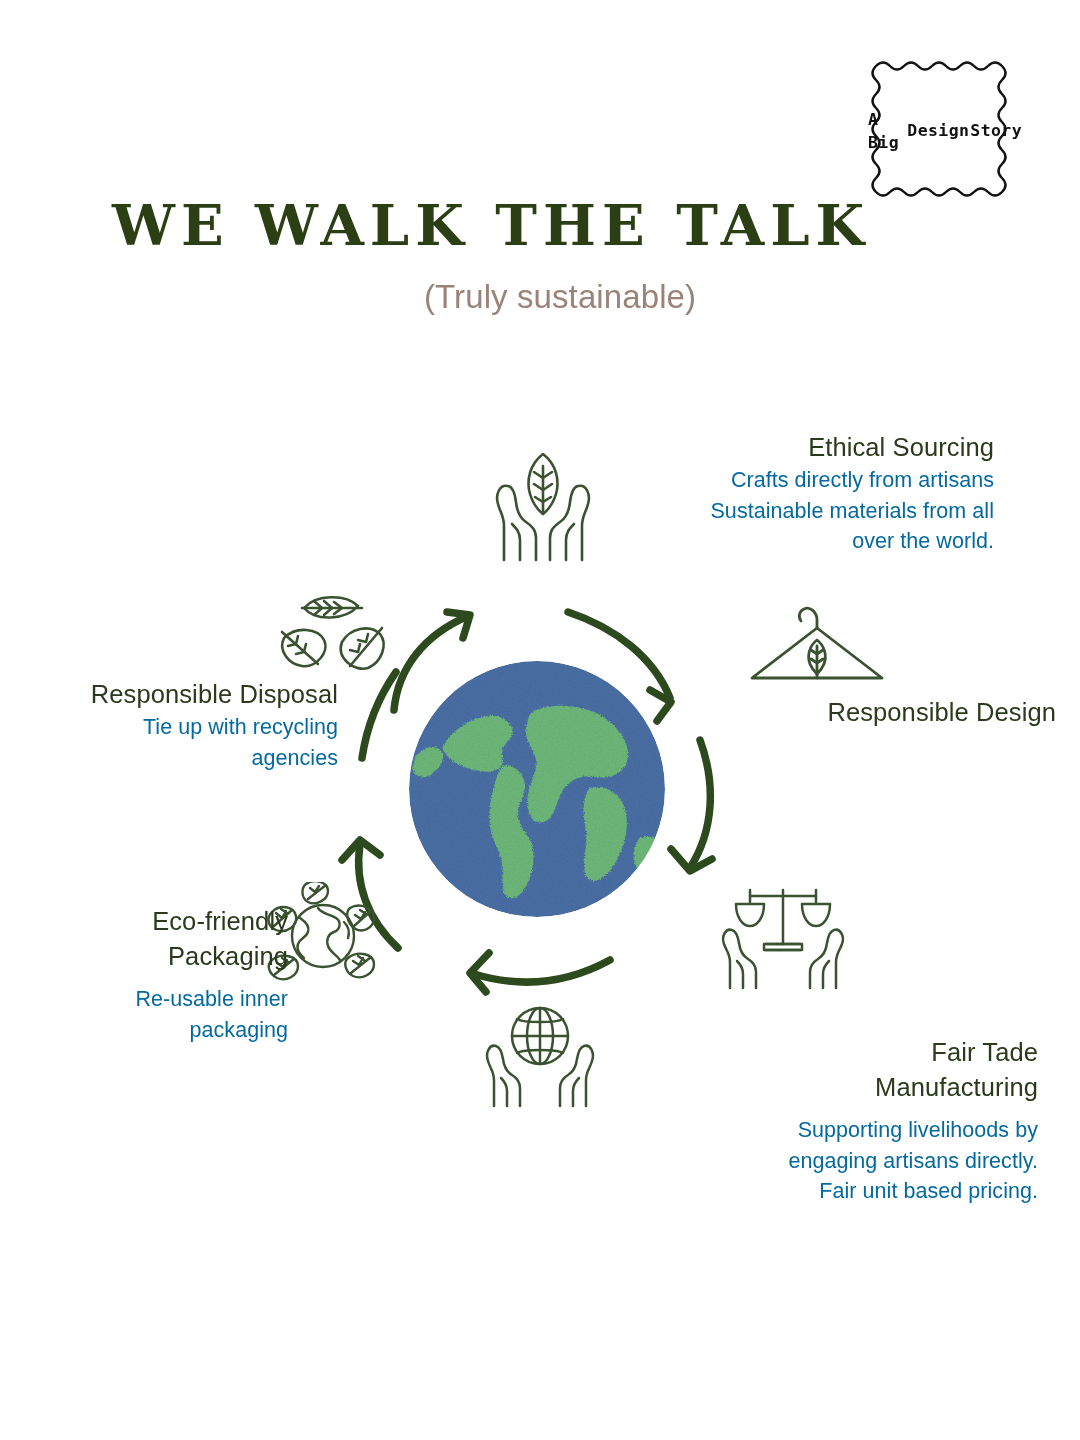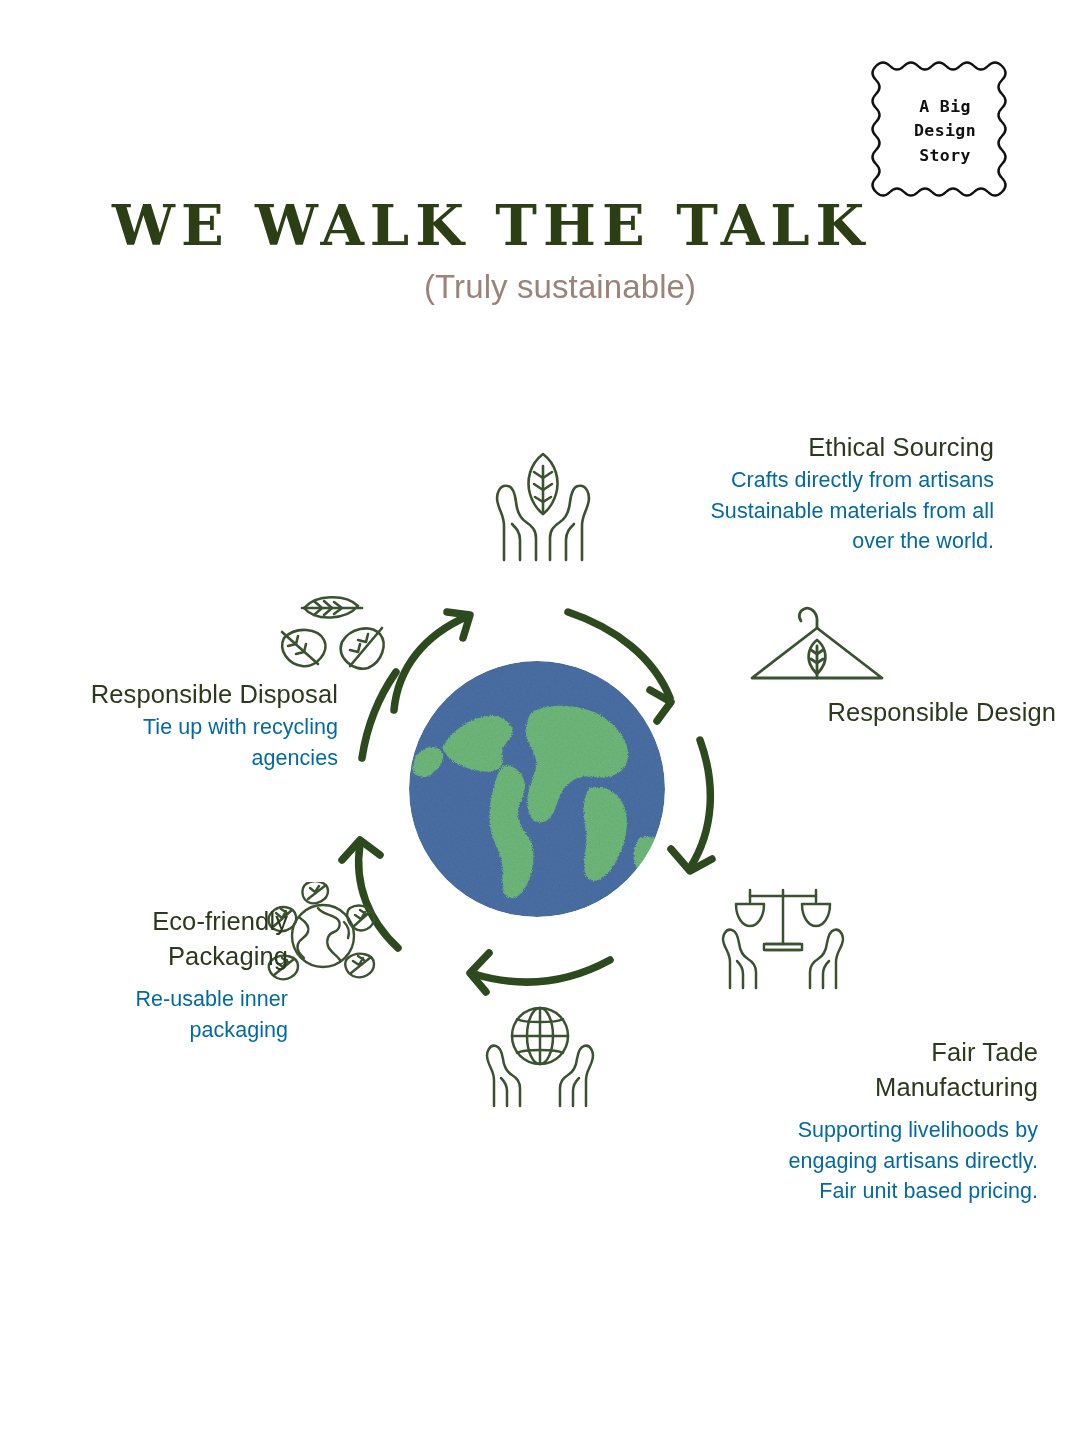--- a/index.html
+++ b/index.html
@@ -25,21 +25,21 @@
     height: 158px;
   }
   #logo-stamp .stamp-svg {
     position: absolute;
     inset: 0;
   }
   #logo-stamp .stamp-text {
     position: absolute;
     inset: 0;
     display: flex;
-    flex-direction: column;
+    flex-direction: row;
     align-items: center;
     justify-content: center;
     gap: 1px;
     font-family: "DejaVu Sans Mono", "Liberation Mono", monospace;
     font-weight: bold;
     font-size: 16.5px;
     line-height: 1.42;
     color: #111111;
     letter-spacing: 0.4px;
   }
@@ -53,21 +53,21 @@
     font-family: "DejaVu Serif", "Liberation Serif", serif;
     font-weight: bold;
     font-size: 56px;
     letter-spacing: 6px;
     color: #2c3e14;
     white-space: nowrap;
   }
   #page-subtitle {
     position: absolute;
     left: 424px;
-    top: 268px;
+    top: 278px;
     font-size: 33px;
     font-weight: 400;
     color: #9a8379;
     letter-spacing: 0.1px;
     white-space: nowrap;
   }
 
   
   #cycle-diagram {
     position: absolute;

